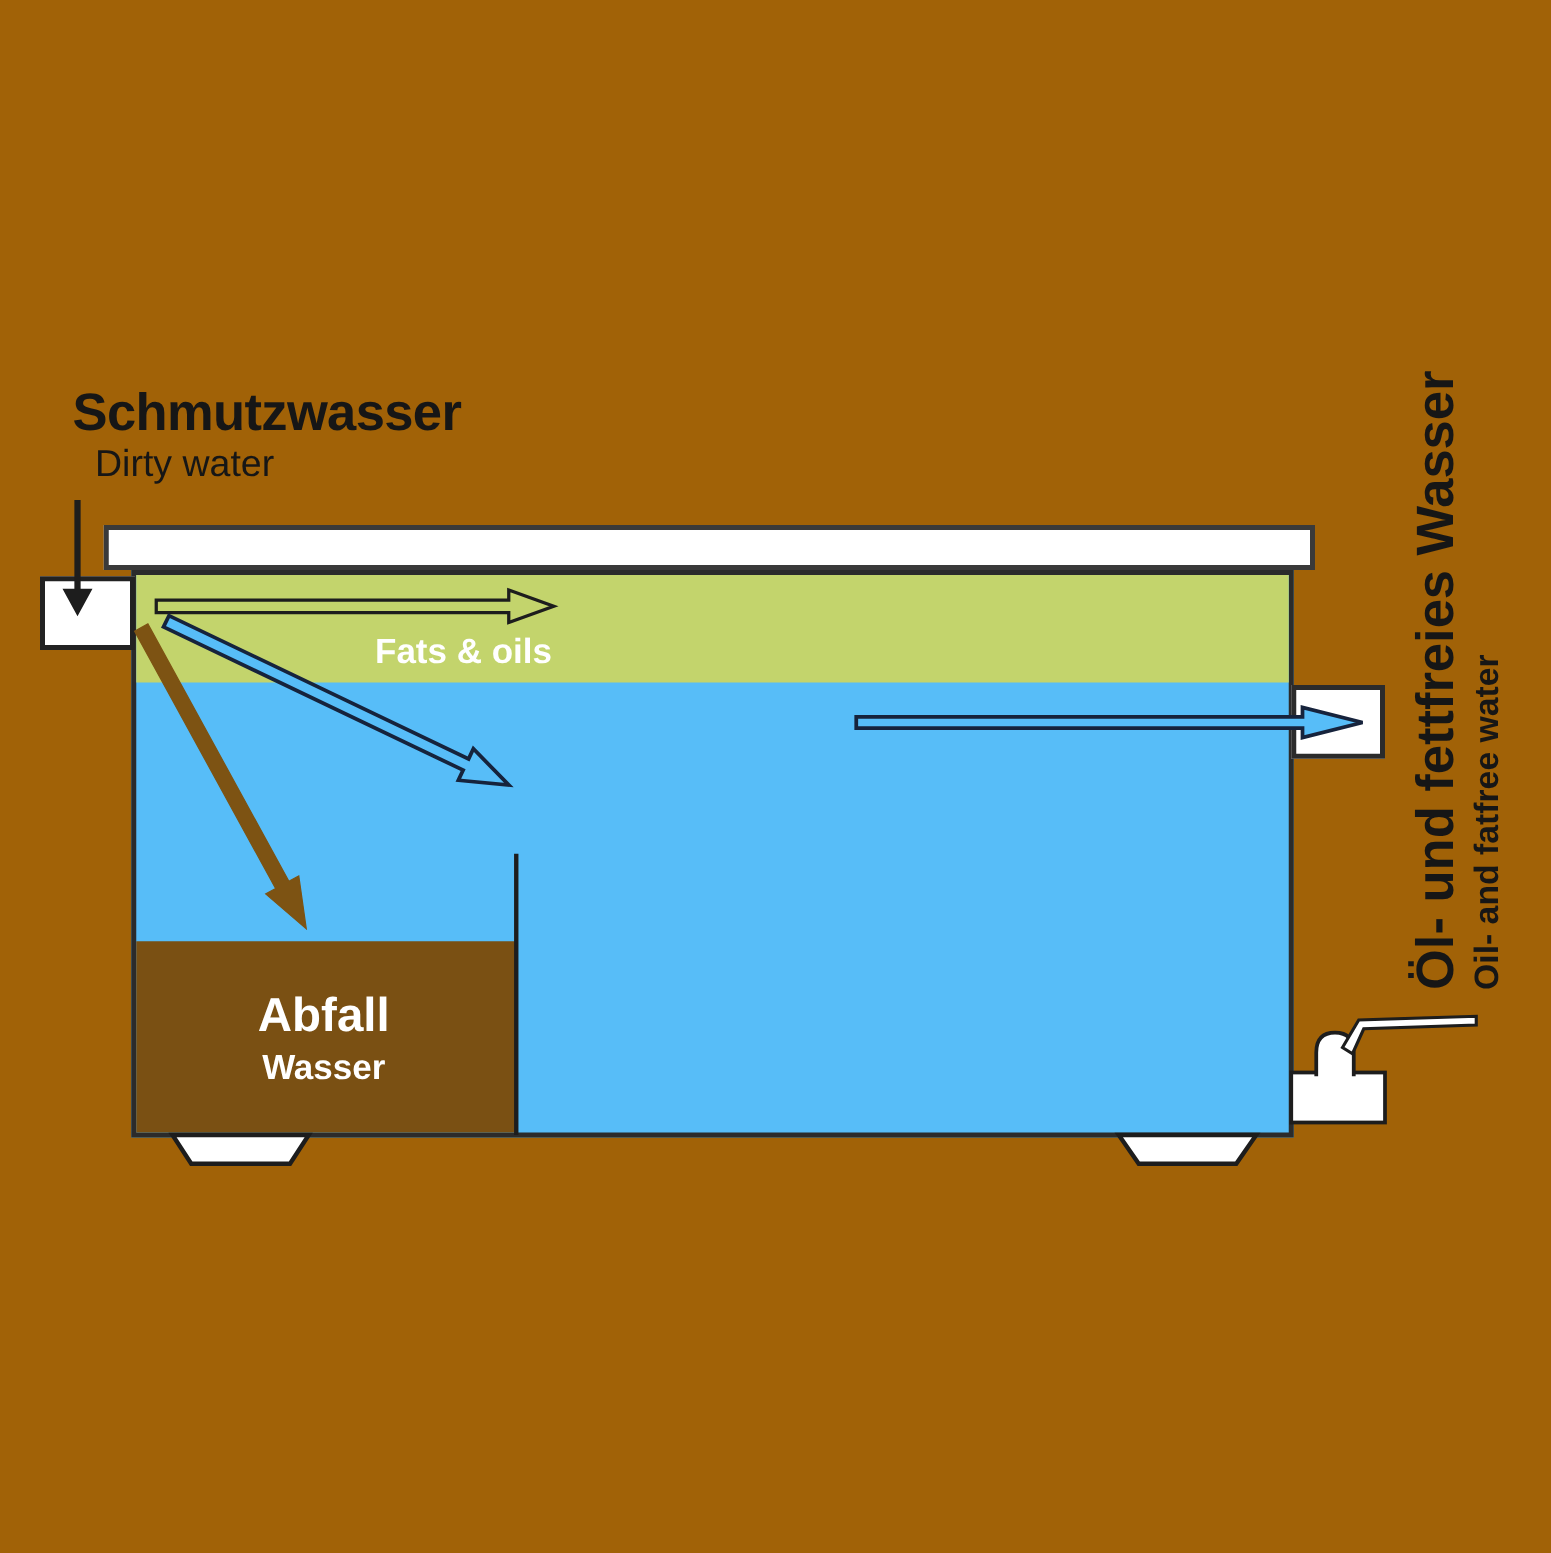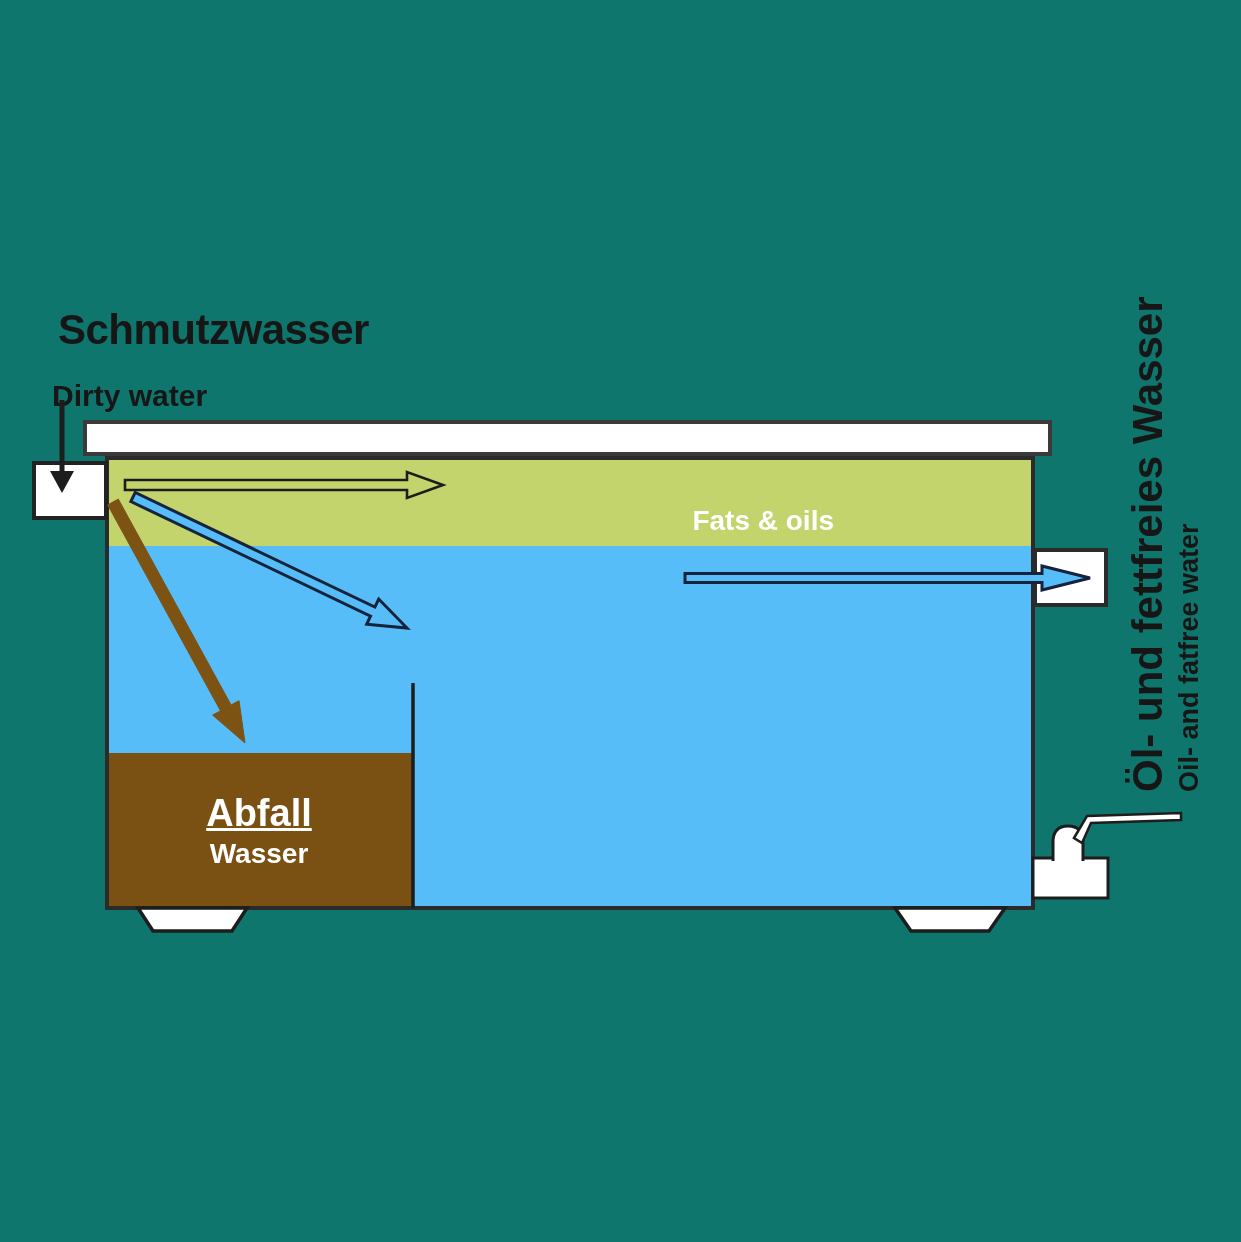--- a/index.html
+++ b/index.html
@@ -1,37 +1,37 @@
 <!DOCTYPE html>
 <html><head>
 <meta charset="utf-8">
 <style>
   html,body{margin:0;padding:0;background:#ffffff;}
   #stage{
     position:relative;
     width:1241px;height:1242px;
-    background:#0f766e;
+    background:#a16207;
     font-family:"Liberation Sans", sans-serif;
     overflow:hidden;
   }
   .abs{position:absolute;}
   
   .inlet-title{left:58px;top:308px;font-size:42px;font-weight:700;color:#161616;letter-spacing:-0.5px;line-height:1.05;white-space:nowrap;}
-  .inlet-sub{left:52px;top:356px;font-size:30px;font-weight:700;color:#161616;line-height:1.05;white-space:nowrap;margin-top:24px;}
+  .inlet-sub{left:76px;top:356px;font-size:30px;font-weight:400;color:#161616;line-height:1.05;white-space:nowrap;}
   
   .lid{left:83px;top:420px;width:969px;height:36px;background:#ffffff;border:4px solid #3a3a3a;box-sizing:border-box;z-index:2;}
   .tank{left:105px;top:456px;width:930px;height:454px;border:4px solid #2b2b2b;box-sizing:border-box;z-index:1;}
   .layer-fats{left:0;top:0;right:0;height:86px;}
   .layer-rubbish{left:0;bottom:0;width:304px;height:153px;}
   .inlet-box{left:32px;top:461px;width:76px;height:59px;background:#ffffff;border:4px solid #222222;box-sizing:border-box;z-index:3;}
   .outlet-box{left:1033px;top:548px;width:75px;height:59px;background:#ffffff;border:4px solid #2b2b2b;box-sizing:border-box;z-index:3;}
   
   .fats-title{left:300px;top:458px;width:534px;text-align:center;font-size:44px;font-weight:700;color:#ffffff;z-index:5;white-space:nowrap;}
-  .fats-sub{left:300px;top:505px;width:534px;text-align:right;font-size:28px;font-weight:700;color:#ffffff;z-index:5;white-space:nowrap;}
-  .rubbish-title{left:109px;top:792px;width:300px;text-align:center;font-size:38px;font-weight:700;color:#ffffff;z-index:5;white-space:nowrap;text-decoration:underline;}
+  .fats-sub{left:300px;top:505px;width:534px;text-align:left;font-size:28px;font-weight:700;color:#ffffff;z-index:5;white-space:nowrap;}
+  .rubbish-title{left:109px;top:792px;width:300px;text-align:center;font-size:38px;font-weight:700;color:#ffffff;z-index:5;white-space:nowrap;}
   .rubbish-sub{left:109px;top:838px;width:300px;text-align:center;font-size:28px;font-weight:700;color:#ffffff;z-index:5;white-space:nowrap;}
   
   .outlet-title{left:1124px;top:792px;transform:rotate(-90deg);transform-origin:0 0;font-size:42px;font-weight:700;color:#161616;white-space:nowrap;z-index:5;}
   .outlet-sub{left:1174px;top:792px;transform:rotate(-90deg);transform-origin:0 0;font-size:27px;font-weight:700;color:#161616;white-space:nowrap;z-index:5;}
   .overlay{left:0;top:0;z-index:4;pointer-events:none;}
 </style>
 </head>
 <body>
 
 <div id="stage">

